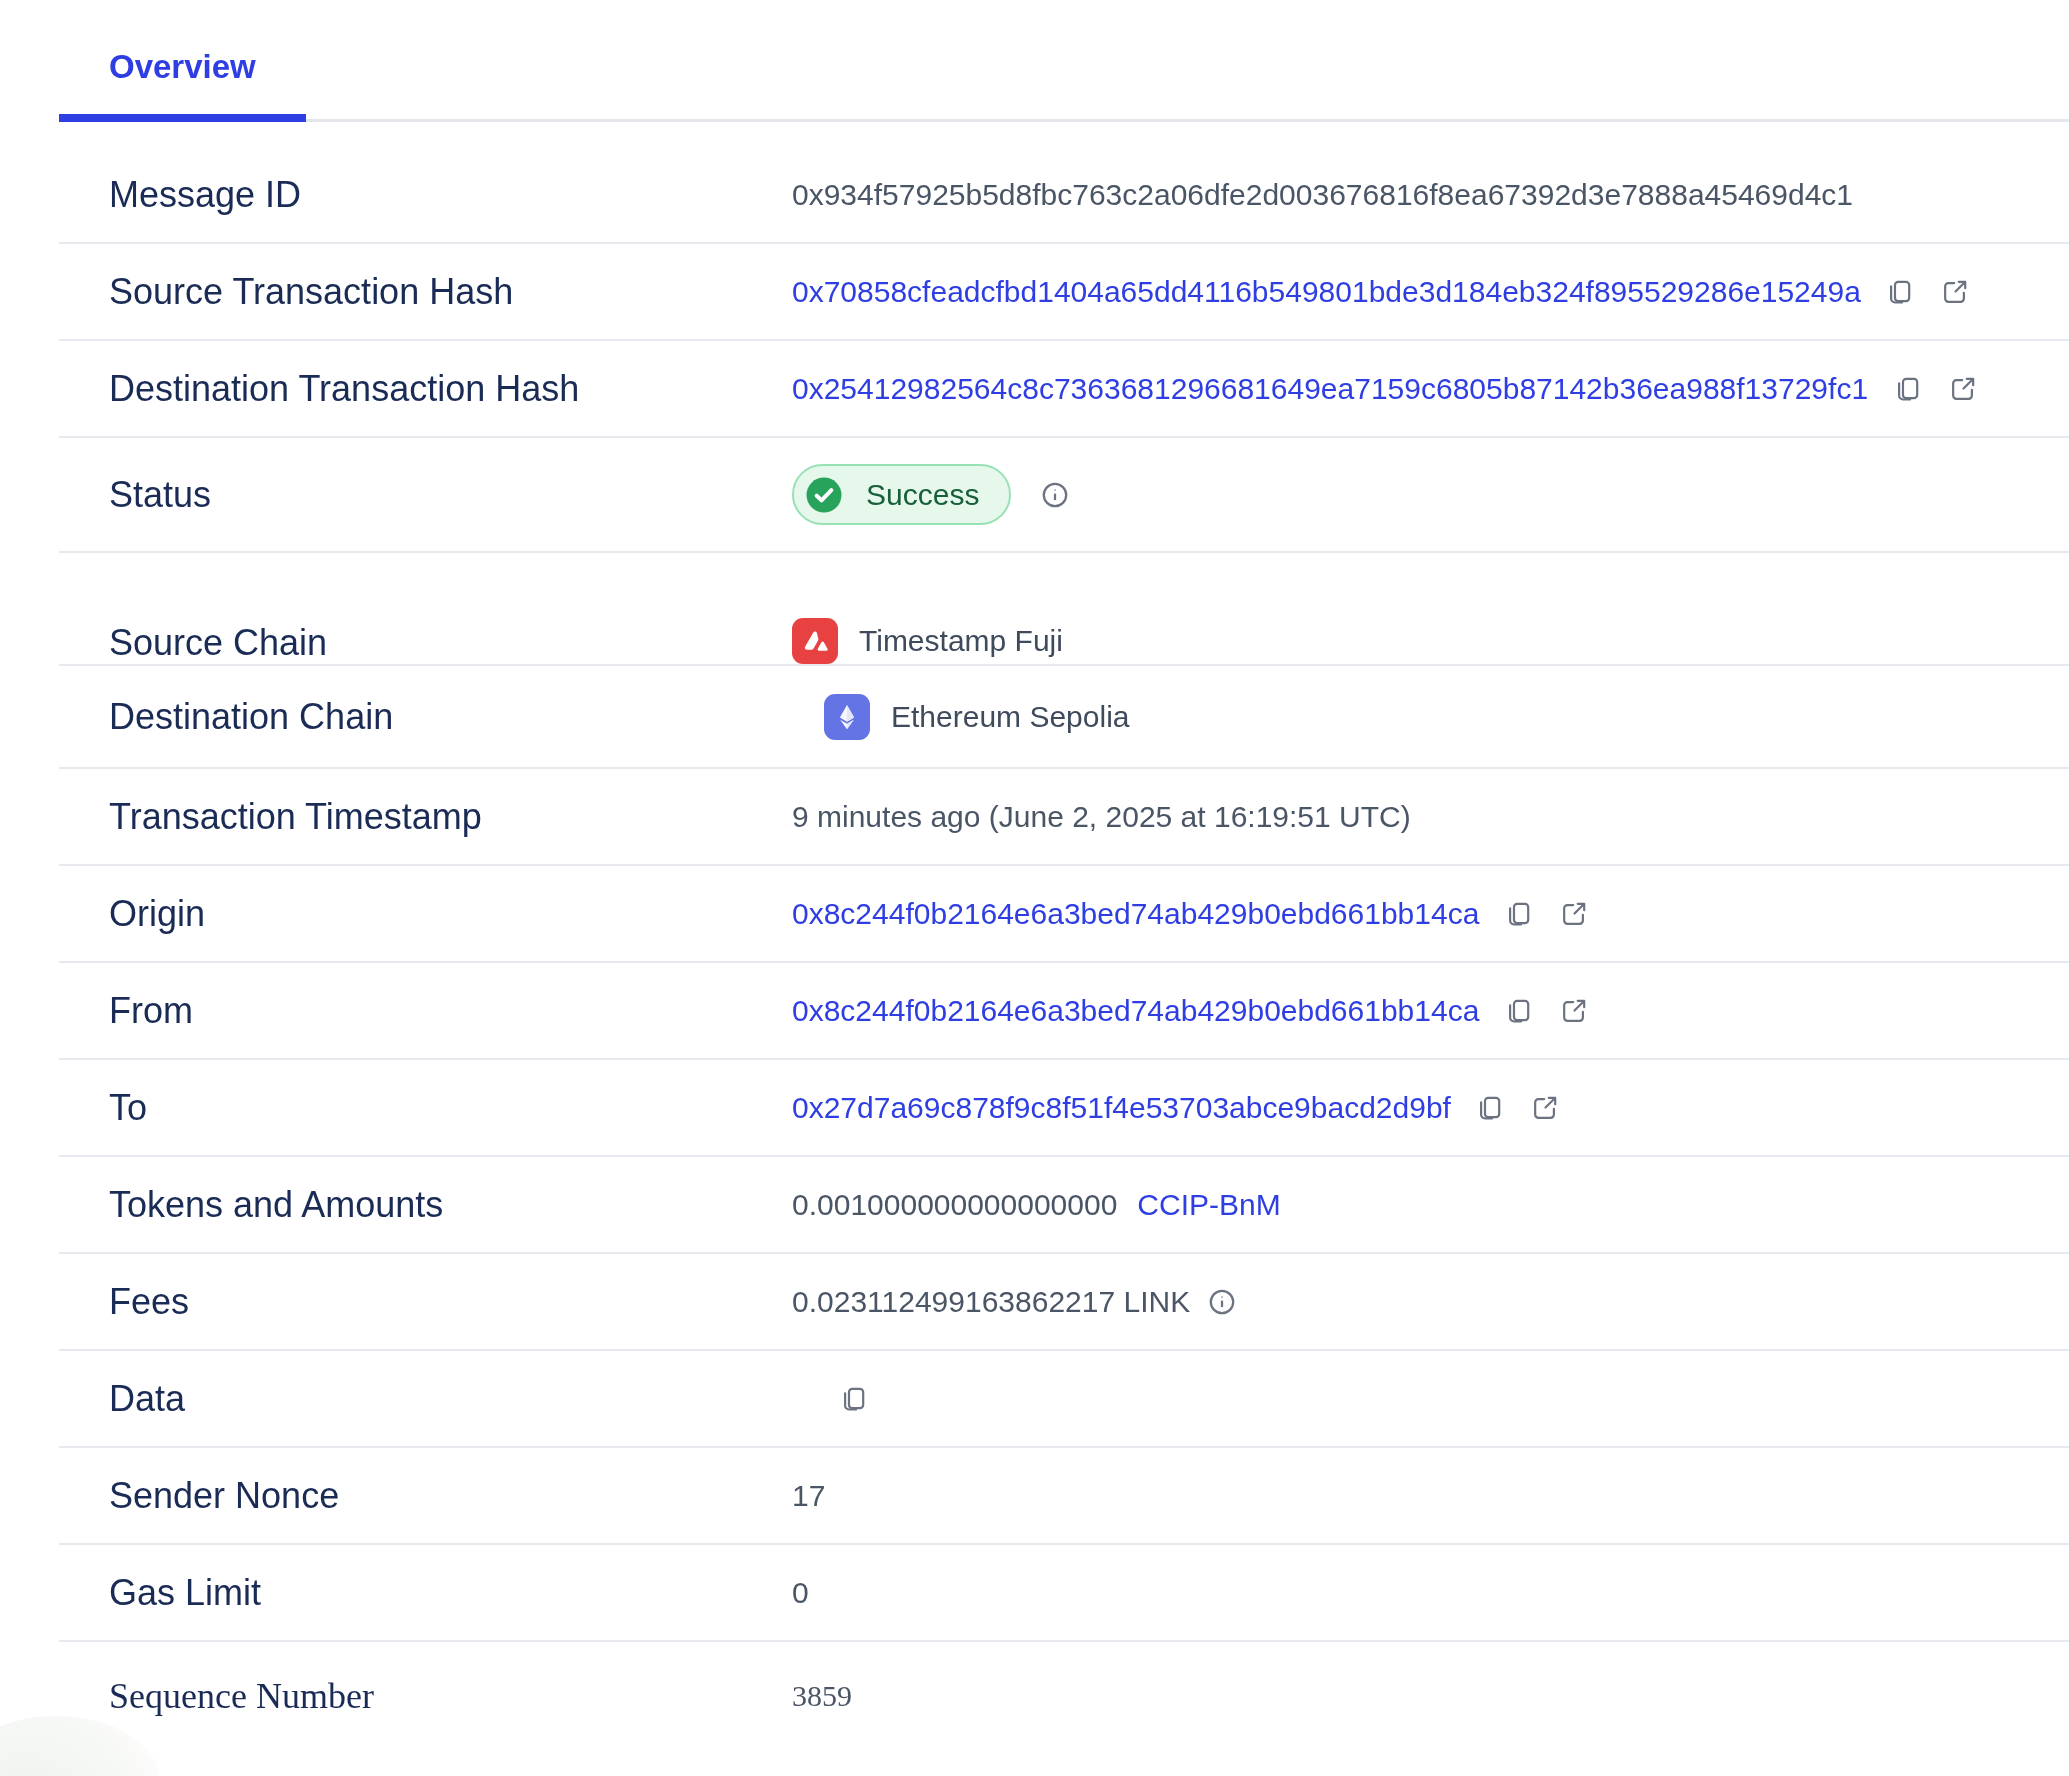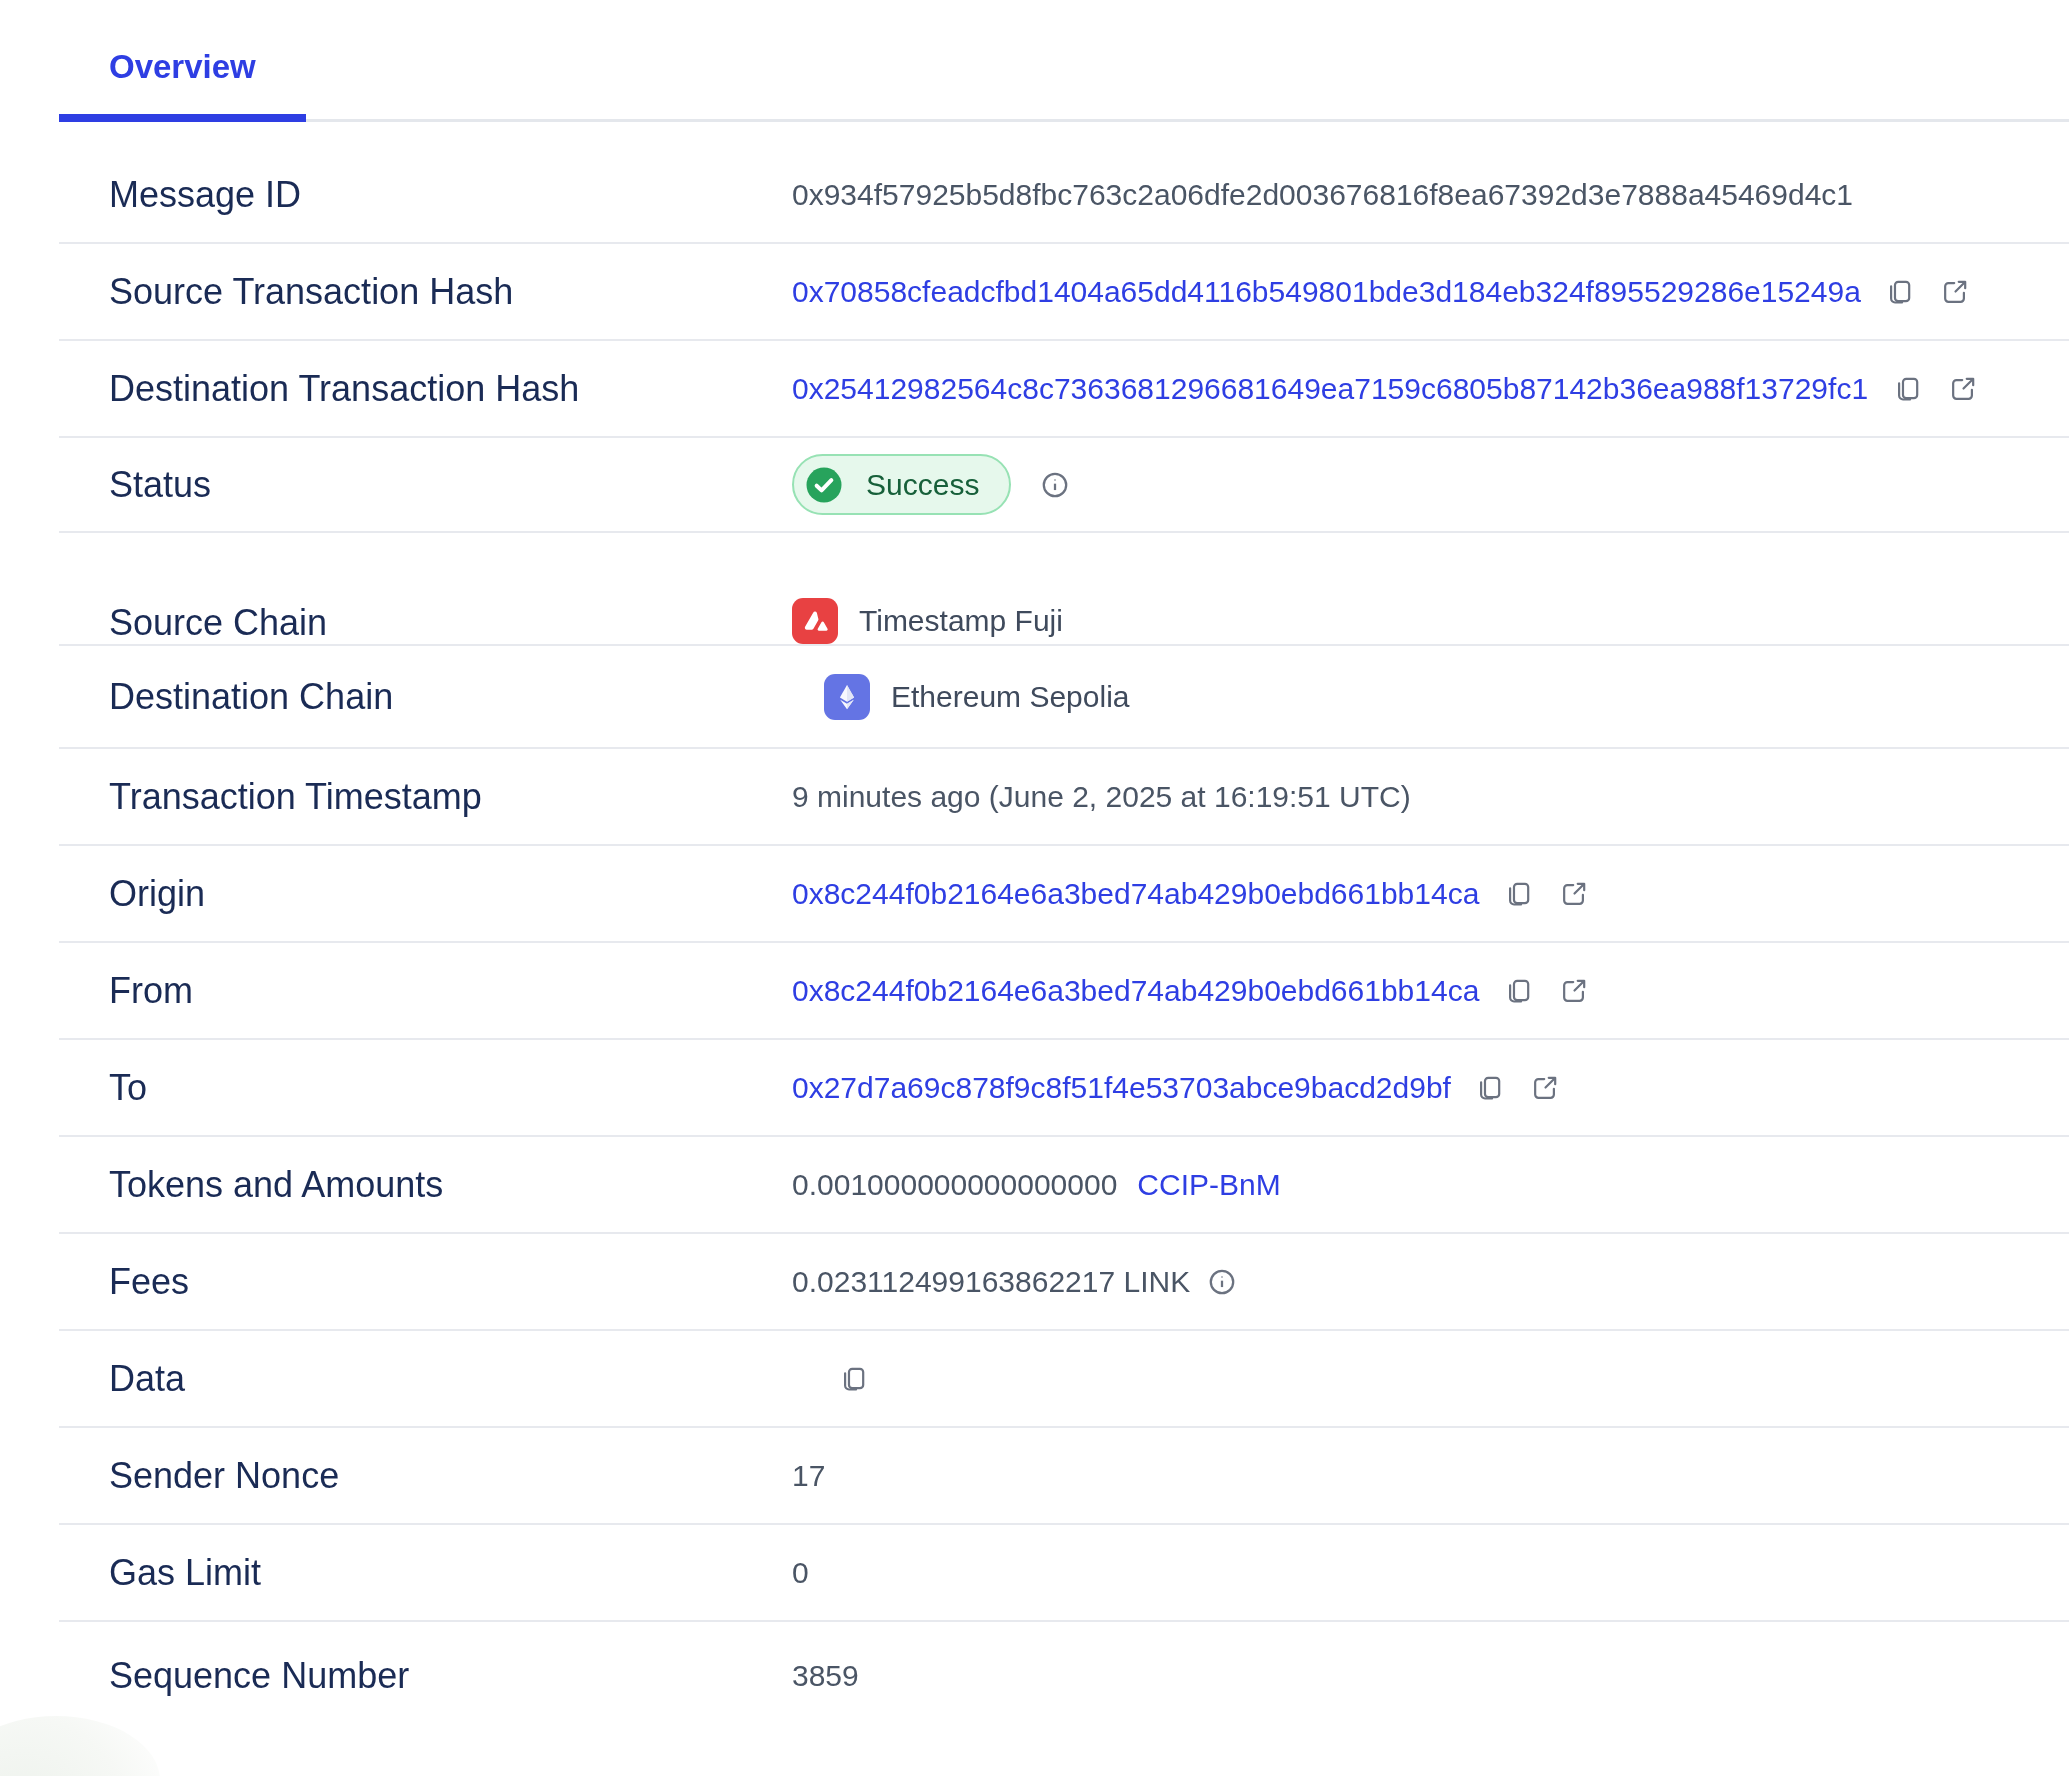--- a/index.html
+++ b/index.html
@@ -8,24 +8,24 @@
   .page { position:relative; width:2069px; height:1776px; padding:28px 0 0 59px; }
 
   
   .tabs-bar { display:flex; border-bottom:3px solid #e4e7ec; }
   .tab { font-size:33px; font-weight:600; color:#2e3ee3; padding:20px 50px 28px 50px;
          border-bottom:8px solid #2e3ee3; margin-bottom:-3px; cursor:pointer; }
 
   
   .rows { margin-top:25px; }
   .row { display:flex; align-items:center; height:97px; border-bottom:2px solid #e7e9ee; }
-  .row.tall   { height:95px;align-items:center; }
+  .row.tall   { height:115px;align-items:center; }
   .row.tall2  { height:113px;align-items:flex-end; }
   .row.mid    { height:103px;gap:32px; }
-  .row.last   { height:108px; border-bottom:none; }
+  .row.last   { height:108px; border-bottom:none;font-family:Liberation Serif, serif; }
   .label { width:733px; min-width:733px; padding-left:50px; font-size:36px; color:#1a2b55; }
   .value { display:flex; align-items:center; font-size:30px; color:#4a5565; }
   .value.plain { color:#4a5565; }
   a.hash-link, .link-blue { color:#2e3ee3; text-decoration:none; cursor:pointer; }
 
   .icon-btn { display:inline-flex; align-items:center; justify-content:center;
               width:34px; height:34px; margin-left:22px; cursor:pointer; flex:none; }
   .icon-btn svg { width:31px; height:31px; stroke:#6b7280; fill:none;
                   stroke-width:1.7; stroke-linecap:round; stroke-linejoin:round; }
   .info-wrap { display:inline-flex; margin-left:16px; }

